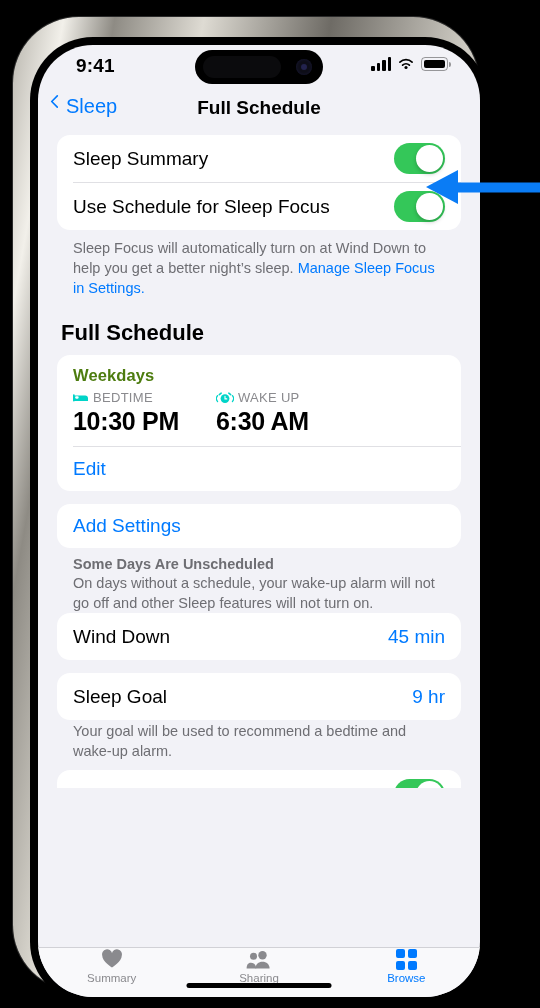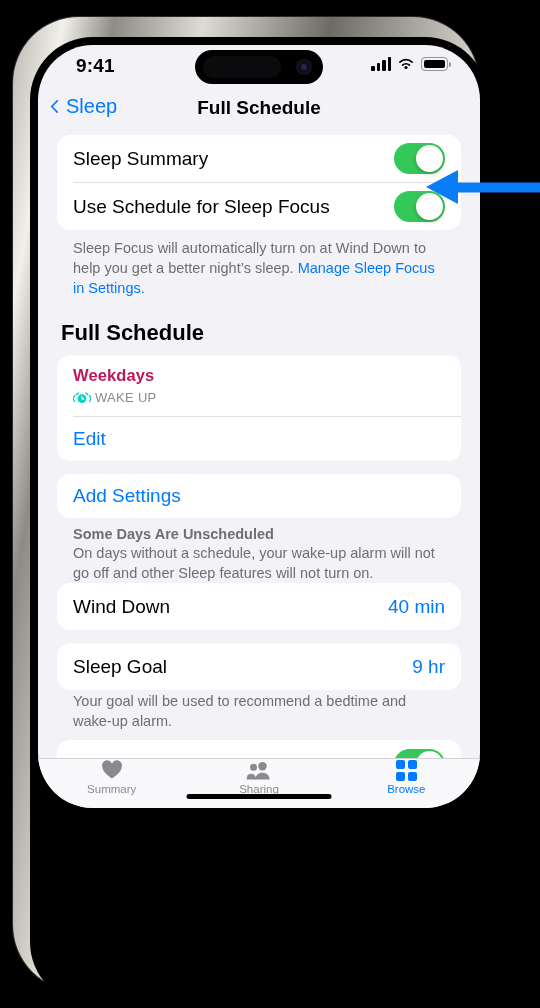--- a/index.html
+++ b/index.html
@@ -16,21 +16,21 @@
     position:absolute; left:13px; top:17px; width:466px; height:974px;
     border-radius:66px;
     background:linear-gradient(100deg,#b8b5ad 0%,#f2f0ea 8%,#8e8b84 16%,#dedbd3 30%,#6e6b65 50%,#cfccc4 72%,#9a978f 88%,#e8e6e0 100%);
     box-shadow:0 0 0 1px #2a2a2a;
   }
   .phone-bezel{
     position:absolute; left:17px; top:20px; width:458px; height:968px;
     border-radius:63px; background:#000;
   }
   .screen{
-    position:absolute; left:25px; top:28px; width:442px; height:763px;
+    position:absolute; left:25px; top:28px; width:442px; height:952px;
     border-radius:55px; background:#F2F2F7; overflow:hidden;
   }
 
   
   .statusbar{ position:relative; height:44px; }
   .clock{
     position:absolute; left:38px; top:10px;
     font-size:19px; font-weight:bold; color:#000; letter-spacing:.2px;
   }
   .island{
@@ -65,21 +65,21 @@
   }
   .batt::after{
     content:""; position:absolute; right:-3.6px; top:4.2px;
     width:2px; height:5px; border-radius:0 2px 2px 0; background:rgba(0,0,0,.38);
   }
   .batt span{ display:block; width:100%; height:100%; border-radius:2px; background:#000; }
 
   
   .navbar{ position:relative; height:46px; }
   .back{
-    position:absolute; left:10px; top:6px; display:flex; align-items:center; gap:5px;
+    position:absolute; left:10px; top:6px; display:flex; align-items:flex-start; gap:5px;
     color:#007AFF; cursor:pointer;
   }
   .back .chev{ display:block; width:13px; height:13px; }
   .back-label{ font-size:20px; color:#007AFF; }
   .nav-title{
     position:absolute; left:0; right:0; top:8px; text-align:center;
     font-size:19px; font-weight:bold; color:#000;
   }
 
   
@@ -108,21 +108,21 @@
   }
   .footnote a{ color:#007AFF; text-decoration:none; }
 
   .section-title{
     font-size:22px; font-weight:bold; color:#000;
     padding:22px 4px 9px 4px;
   }
 
   
   .sched-top{ padding:11px 16px 10px 16px; }
-  .sched-name{ font-size:16.5px; font-weight:bold; color:#be185d; letter-spacing:.1px; }
+  .sched-name{ font-size:16.5px; font-weight:bold; color:#4d7c0f; letter-spacing:.1px; }
   .sched-cols{ display:flex; margin-top:4px; }
   .sched-col{ width:143px; }
   .sched-head{ display:flex; align-items:center; gap:4px; height:17px; }
   .sched-head-txt{ font-size:13px; color:#8A8A8E; letter-spacing:.3px; }
   .sched-time{ font-size:25px; font-weight:bold; color:#000; margin-top:1px; letter-spacing:-.3px; }
   .link-row{ padding:0 16px; height:44px; display:flex; align-items:center; }
   .link-txt{ font-size:19px; color:#007AFF; }
 
   .note-strong{ font-size:14.5px; font-weight:bold; color:#6E6E73; padding:8px 16px 0 16px; }
   .note-body{ font-size:14.5px; line-height:1.38; color:#6E6E73; padding:1px 16px 0 16px; }
@@ -230,28 +230,40 @@
         </div>
 
         <div class="section-title">Full Schedule</div>
 
         <div class="card">
           <div class="sched-top">
             <div class="sched-name">Weekdays</div>
             <div class="sched-cols">
               <div class="sched-col">
                 <div class="sched-head">
+                  <svg width="16" height="13" viewBox="0 0 16 13">
+                    <path d="M1 4.4V10h14V7.2c0-1.5-1.2-2.6-2.7-2.6H7.3V4.4H1z" fill="#00D4C8"></path>
+                    <rect x="2.1" y="5.3" width="3.6" height="2.4" rx="1.1" fill="#fff"></rect>
+                    <rect x="0" y="3.2" width="1.7" height="7.4" rx=".8" fill="#00D4C8"></rect>
+                  </svg>
+                  <span class="sched-head-txt">BEDTIME</span>
+                </div>
+                <div class="sched-time">10:30 PM</div>
+              </div>
+              <div class="sched-col">
+                <div class="sched-head">
                   <svg width="18" height="14" viewBox="0 0 18 14">
                     <circle cx="9" cy="7.6" r="4.4" fill="#00D4C8"></circle>
                     <path d="M5.2 2.1L3.3 3.6M12.8 2.1l1.9 1.5" stroke="#00D4C8" stroke-width="1.5" stroke-linecap="round"></path>
                     <path d="M1.6 4.6a4.6 4.6 0 000 6M16.4 4.6a4.6 4.6 0 010 6" stroke="#00D4C8" stroke-width="1.3" fill="none" stroke-linecap="round"></path>
                     <path d="M9 5.3v2.6h1.8" stroke="#fff" stroke-width="1.1" fill="none" stroke-linecap="round"></path>
                   </svg>
                   <span class="sched-head-txt">WAKE UP</span>
                 </div>
+                <div class="sched-time">6:30 AM</div>
               </div>
             </div>
           </div>
           <div class="divider"></div>
           <div class="link-row">
             <span class="link-txt">Edit</span>
           </div>
         </div>
 
         <div class="gap"></div>
@@ -262,21 +274,21 @@
           </div>
         </div>
 
         <div class="note-strong">Some Days Are Unscheduled</div>
         <div class="note-body">On days without a schedule, your wake-up alarm will not go off and other Sleep features will not turn on.</div>
 
 
         <div class="card">
           <div class="row">
             <span class="row-label">Wind Down</span>
-            <span class="value">40 min</span>
+            <span class="value">45 min</span>
           </div>
         </div>
 
         <div class="gap"></div>
 
         <div class="card">
           <div class="row">
             <span class="row-label">Sleep Goal</span>
             <span class="value">9 hr</span>
           </div>

